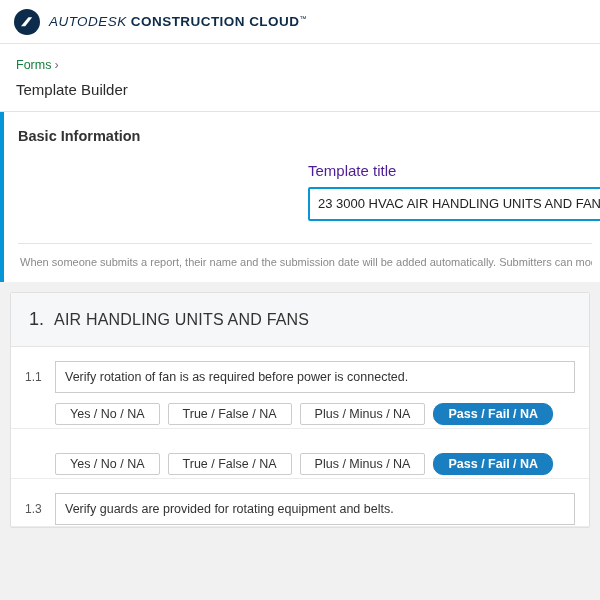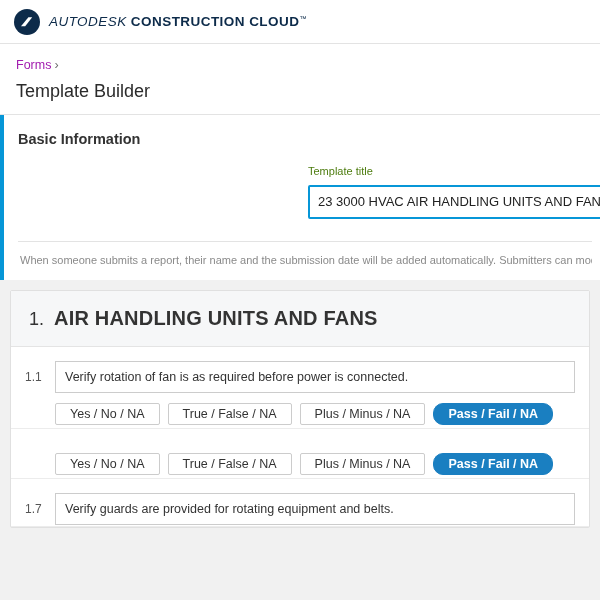--- a/index.html
+++ b/index.html
@@ -45,26 +45,26 @@
     padding: 14px 16px 12px 16px;
     border-bottom: 1px solid #e3e3e3;
     background: #ffffff;
   }
   .breadcrumb {
     font-size: 12.5px;
     color: #6a6a6a;
     margin-bottom: 10px;
   }
   .breadcrumb a {
-    color: #a21caf;
+    color: #15803d;
     text-decoration: none;
   }
   .breadcrumb .sep { margin-left: 3px; }
   .page-title {
-    font-size: 18px;
+    font-size: 15px;
     font-weight: 400;
     color: #2b2b2b;
     line-height: 1.1;
   }
 
   
   .basic-panel {
     background: #ffffff;
     border-left: 4px solid #0696d7;
     padding: 16px 8px 0 14px;
@@ -73,22 +73,22 @@
   .basic-title {
     font-size: 14.5px;
     font-weight: 700;
     color: #333333;
     margin-bottom: 18px;
   }
   .field-row {
     padding-left: 290px;
   }
   .field-label {
-    font-size: 11px;
-    color: #4d7c0f;
+    font-size: 15px;
+    color: #4c1d95;
     margin-bottom: 8px;
   }
   .title-input {
     width: 320px;
     height: 34px;
     border: 2px solid #0696d7;
     border-radius: 2px;
     padding: 0 8px;
     font-size: 13px;
     font-family: "Liberation Sans", sans-serif;
@@ -126,24 +126,23 @@
     padding: 16px 18px;
     display: flex;
     align-items: baseline;
   }
   .section-num {
     font-size: 18px;
     color: #333333;
     margin-right: 10px;
   }
   .section-name {
-    font-size: 20px;
+    font-size: 16px;
     color: #333333;
     letter-spacing: 0.2px;
-    font-weight: bold;
   }
 
   .q-row {
     padding: 14px 14px 1px 14px;
     border-bottom: 1px solid #ececec;
   }
   .q-top {
     display: flex;
     align-items: flex-start;
   }
@@ -253,20 +252,20 @@
       <div class="q-options">
         <div class="opt">Yes / No / NA</div>
         <div class="opt">True / False / NA</div>
         <div class="opt">Plus / Minus / NA</div>
         <div class="opt selected">Pass / Fail / NA</div>
       </div>
     </div>
 
     <div class="q-row">
       <div class="q-top">
-        <div class="q-num">1.7</div>
+        <div class="q-num">1.3</div>
         <input class="q-input" type="text" value="Verify guards are provided for rotating equipment and belts." style="">
       </div>
 
     </div>
 
   </div>
 </div>
 
 </body></html>

